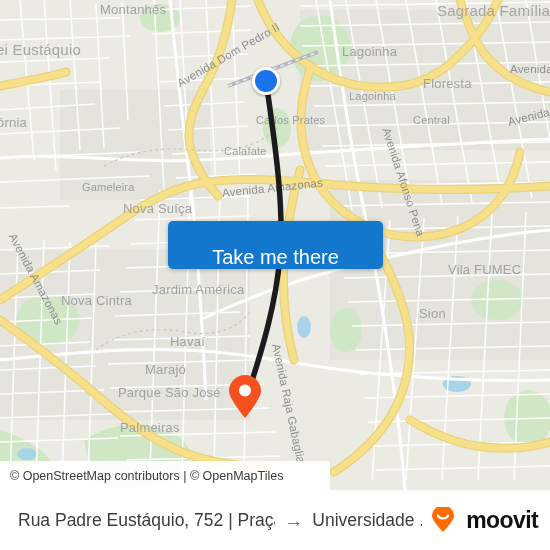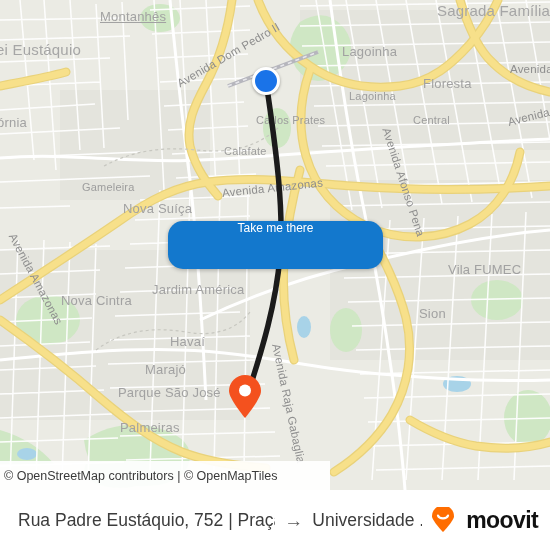--- a/index.html
+++ b/index.html
@@ -83,43 +83,43 @@
 
   
   .cta {
     position: absolute;
     left: 168px;
     top: 221px;
     width: 215px;
     height: 48px;
     background: #1378cd;
     border: none;
-    border-radius: 15px;
+    border-radius: 5px;
     color: #ffffff;
-    font-size: 12px;
+    font-size: 20px;
     font-family: "Liberation Sans", sans-serif;
     cursor: pointer;
     box-shadow: 0 1px 4px rgba(0,0,0,.28);
     display: flex;
-    align-items: flex-start;
+    align-items: flex-end;
     justify-content: center;
     padding: 0;
   }
 
   
   .attrib {
     position: absolute;
     left: 0;
     top: 461px;
     height: 29px;
     width: 330px;
     background: rgba(255,255,255,.92);
     display: flex;
     align-items: center;
-    padding-left: 4px;
+    padding-left: 10px;
     box-sizing: border-box;
   }
   .attrib span {
     font-size: 12.5px;
     color: #3a3a3a;
     font-family: "Liberation Sans", sans-serif;
     white-space: nowrap;
   }
 
   
@@ -280,21 +280,21 @@
         <path d="M228 86 L318 52"></path>
       </g>
 
       <g stroke="#c7c7c0" stroke-width="1.2" fill="none" stroke-dasharray="3 3">
         <path d="M104 166 C130 152 160 146 196 150 C232 154 258 146 278 128"></path>
         <path d="M96 350 C120 332 150 326 186 332 C214 337 236 330 250 312"></path>
       </g>
     </svg>
 
     <div id="label-layer">
-        <div class="lbl neigh" style="left: 100px; top: 9px; text-decoration: underline;">Montanhês</div>
+        <div class="lbl neigh" style="left: 100px; top: 2px;">Montanhês</div>
         <div class="lbl neigh-lg" style="left: 437px; top: 2px;">Sagrada Família</div>
         <div class="lbl neigh" style="left: 342px; top: 44px;">Lagoinha</div>
         <div class="lbl neigh" style="left: 423px; top: 76px;">Floresta</div>
         <div class="lbl small" style="left: 349px; top: 90px;">Lagoinha</div>
         <div class="lbl neigh-lg" style="left: -4px; top: 41px;">ei Eustáquio</div>
         <div class="lbl small" style="left: 413px; top: 114px;">Central</div>
         <div class="lbl small" style="left: 256px; top: 114px;">Carlos Prates</div>
         <div class="lbl small" style="left: 188px; top: 145px; padding-left: 36px;">Calafate</div>
         <div class="lbl neigh" style="left: -3px; top: 115px;">órnia</div>
         <div class="lbl small" style="left: 82px; top: 181px;">Gameleira</div>

